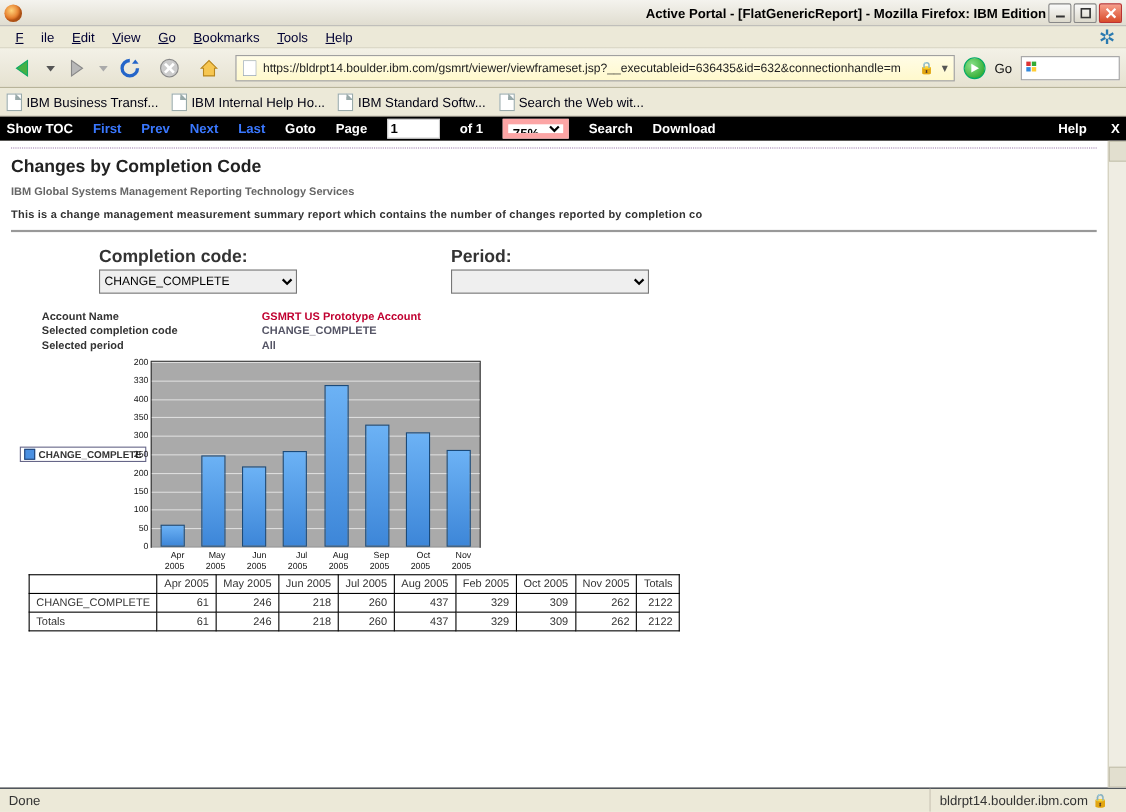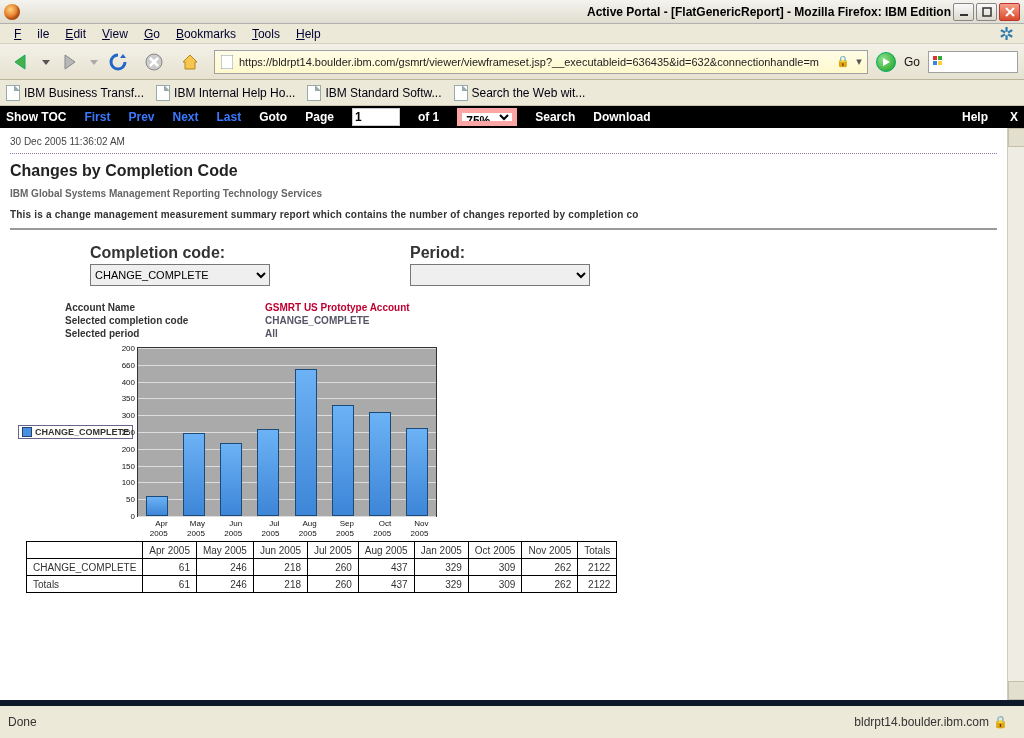--- a/index.html
+++ b/index.html
@@ -57,26 +57,26 @@
 .dotrule { height: 1px; border-bottom: 1px dotted #97a; margin-bottom: 8px;}
 .rtitle { font-size: 16px; font-weight: bold; color: #222; margin: 4px 0 8px;}
 .subtitle { font-size: 10px; color: #666; font-weight:bold; margin-bottom: 10px; }
 .desc { font-size: 10px; font-weight: bold; color: #333; letter-spacing:.2px; white-space:nowrap; overflow:hidden; }
 .hr { height: 2px; background:#999; margin: 8px 0 14px; }
 .params { display:flex; gap:140px; margin-left: 80px;}
 .params .pcol label { font-size: 16px; font-weight:bold; color:#333; display:block; margin-bottom:2px;}
 .params select { width:180px; height:22px; font-size:11px; border:1px solid #777;}
 .meta { margin: 16px 0 4px 28px; font-size: 10px; font-weight:bold;}
 .meta .row { display:flex; margin-bottom:2px;}
-.meta .k { width: 200px; color:#333;margin-left:27px;}
+.meta .k { width: 200px; color:#333;}
 .meta .v1 { color:#c00030;}
 .meta .v2 { color:#556;}
 
 
-.statusbar { height: 22px; background: #ece9d8; border-top: 6px solid #0f172a; display:flex; align-items:center; font-size:12px; color:#333; padding:16px 8px;}
+.statusbar { height: 22px; background: #ece9d8; border-top: 1px solid #0f172a; display:flex; align-items:center; font-size:12px; color:#333; padding:0 8px;}
 .statusbar .spacer { flex:1; }
 .statusbar .zone { border-left:1px solid #c8c4b4; padding:0 8px; display:flex; align-items:center; gap:4px; height:100%;}
 
 
 .chart-wrap { display:flex; align-items:center; margin: 8px 0 24px 8px; gap:4px;}
 .legend { border:1px solid #668; padding:1px 3px; font-size:9px; font-weight:bold; display:flex; align-items:center; gap:3px;}
 .legend .sw { width:10px; height:10px; background:#4a90e2; border:1px solid #247;}
 .chartbox { border: 0px; position: relative; }
 .plot { position:relative; width:300px; height:170px; background:#aaa; border:1px solid #333;}
 .gridline { position:absolute; left:0; right:0; height:1px; background:#ddd;}
@@ -227,21 +227,20 @@
     <span>Search</span>
     <span>Download</span>
     <div class="vright">
       <span>Help</span>
       <span>X</span>
     </div>
   </div>
 
   <div class="content-wrap">
     <div class="report">
-      <div class="timestamp">30 Dec 2005 11:36:02 AM</div>
       <div class="dotrule"></div>
       <div class="rtitle">Changes by Completion Code</div>
       <div class="subtitle">IBM Global Systems Management Reporting Technology Services</div>
       <div class="desc">This is a change management measurement summary report which contains the number of changes reported by completion co</div>
       <div class="hr"></div>
 
       <div class="params">
         <div class="pcol">
           <label>Completion code:</label>
           <select><option>CHANGE_COMPLETE</option></select>
@@ -286,21 +285,21 @@
               <div class="ytick" style="bottom: 67.2px;">200</div>
               <div class="gridline" style="top: 84px;"></div>
               <div class="ytick" style="bottom: 84px;">250</div>
               <div class="gridline" style="top: 67.2px;"></div>
               <div class="ytick" style="bottom: 100.8px; margin-left: 44px;">300</div>
               <div class="gridline" style="top: 50.4px;"></div>
               <div class="ytick" style="bottom: 117.6px;">350</div>
               <div class="gridline" style="top: 33.6px;"></div>
               <div class="ytick" style="bottom: 134.4px;">400</div>
               <div class="gridline" style="top: 16.8px;"></div>
-              <div class="ytick" style="bottom: 151.2px;">660</div>
+              <div class="ytick" style="bottom: 151.2px;">330</div>
               <div class="gridline" style="top: 0px;"></div>
               <div class="ytick" style="bottom: 168px;">200</div>
               <div class="bar" style="left: 7.625px; height: 20.496px; width: 22px;"></div>
               <div class="xtickwrap" style="left: 7.625px;">Apr<br>2005</div>
               <div class="bar" style="left: 44.875px; height: 82.656px; width: 22px;"></div>
               <div class="xtickwrap" style="left: 44.875px;">May<br>2005</div>
               <div class="bar" style="left: 82.125px; height: 73.248px; width: 22px;"></div>
               <div class="xtickwrap" style="left: 82.125px;">Jun<br>2005</div>
               <div class="bar" style="left: 119.375px; height: 87.36px; width: 22px;"></div>
               <div class="xtickwrap" style="left: 119.375px;">Jul<br>2005</div>
@@ -318,21 +317,21 @@
 
       <table class="dtable" id="dtable">
           <tbody>
             <tr>
               <th style="width:110px"></th>
               <th>Apr 2005</th>
               <th>May 2005</th>
               <th>Jun 2005</th>
               <th>Jul 2005</th>
               <th>Aug 2005</th>
-              <th>Jan 2005</th>
+              <th>Feb 2005</th>
               <th>Oct 2005</th>
               <th>Nov 2005</th>
               <th>Totals</th>
             </tr>
             <tr>
               <td class="rh">CHANGE_COMPLETE</td>
               <td>61</td>
               <td>246</td>
               <td>218</td>
               <td>260</td>

